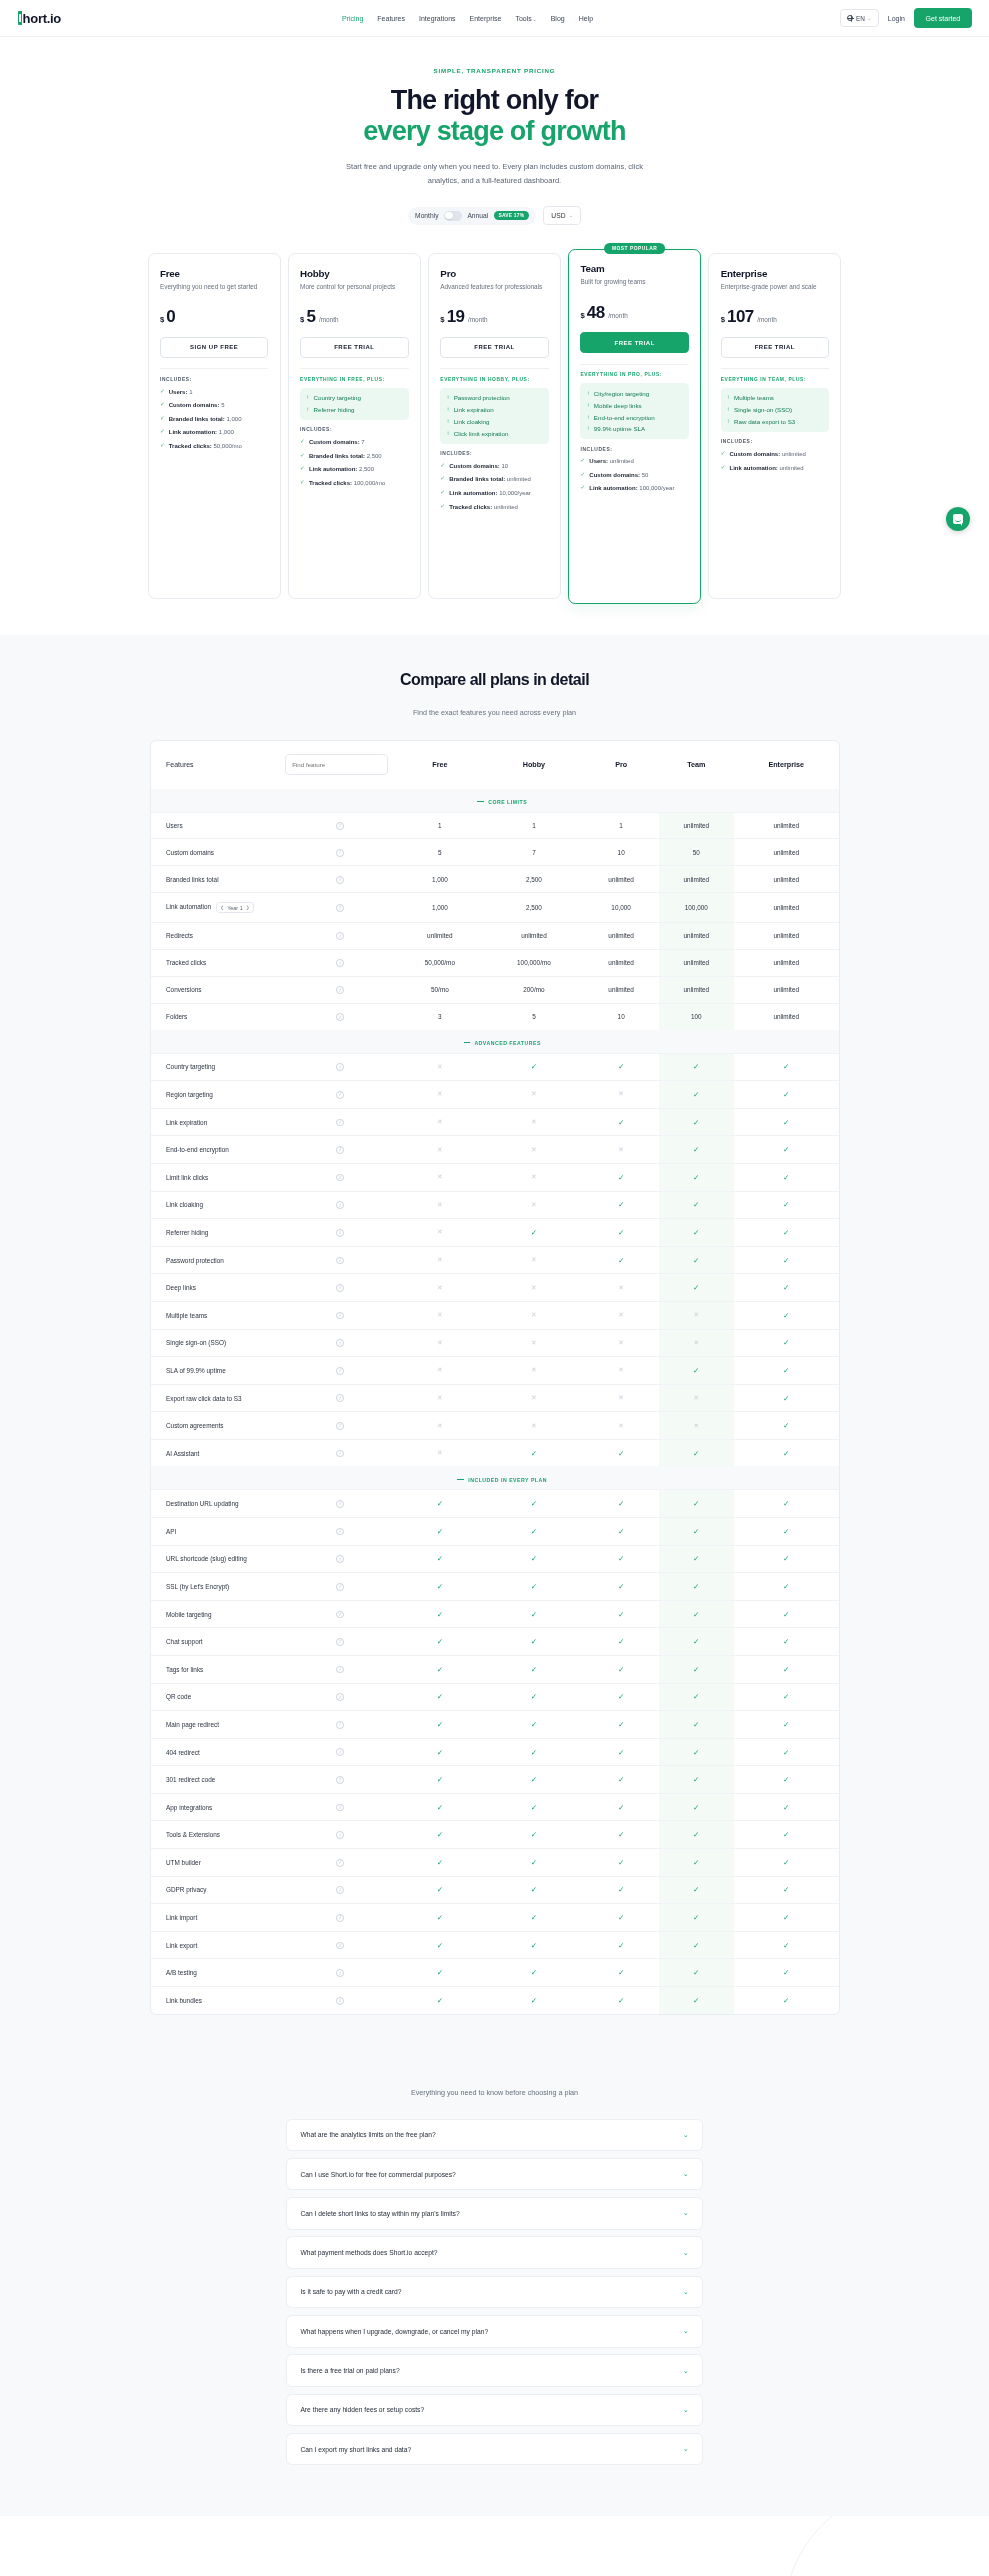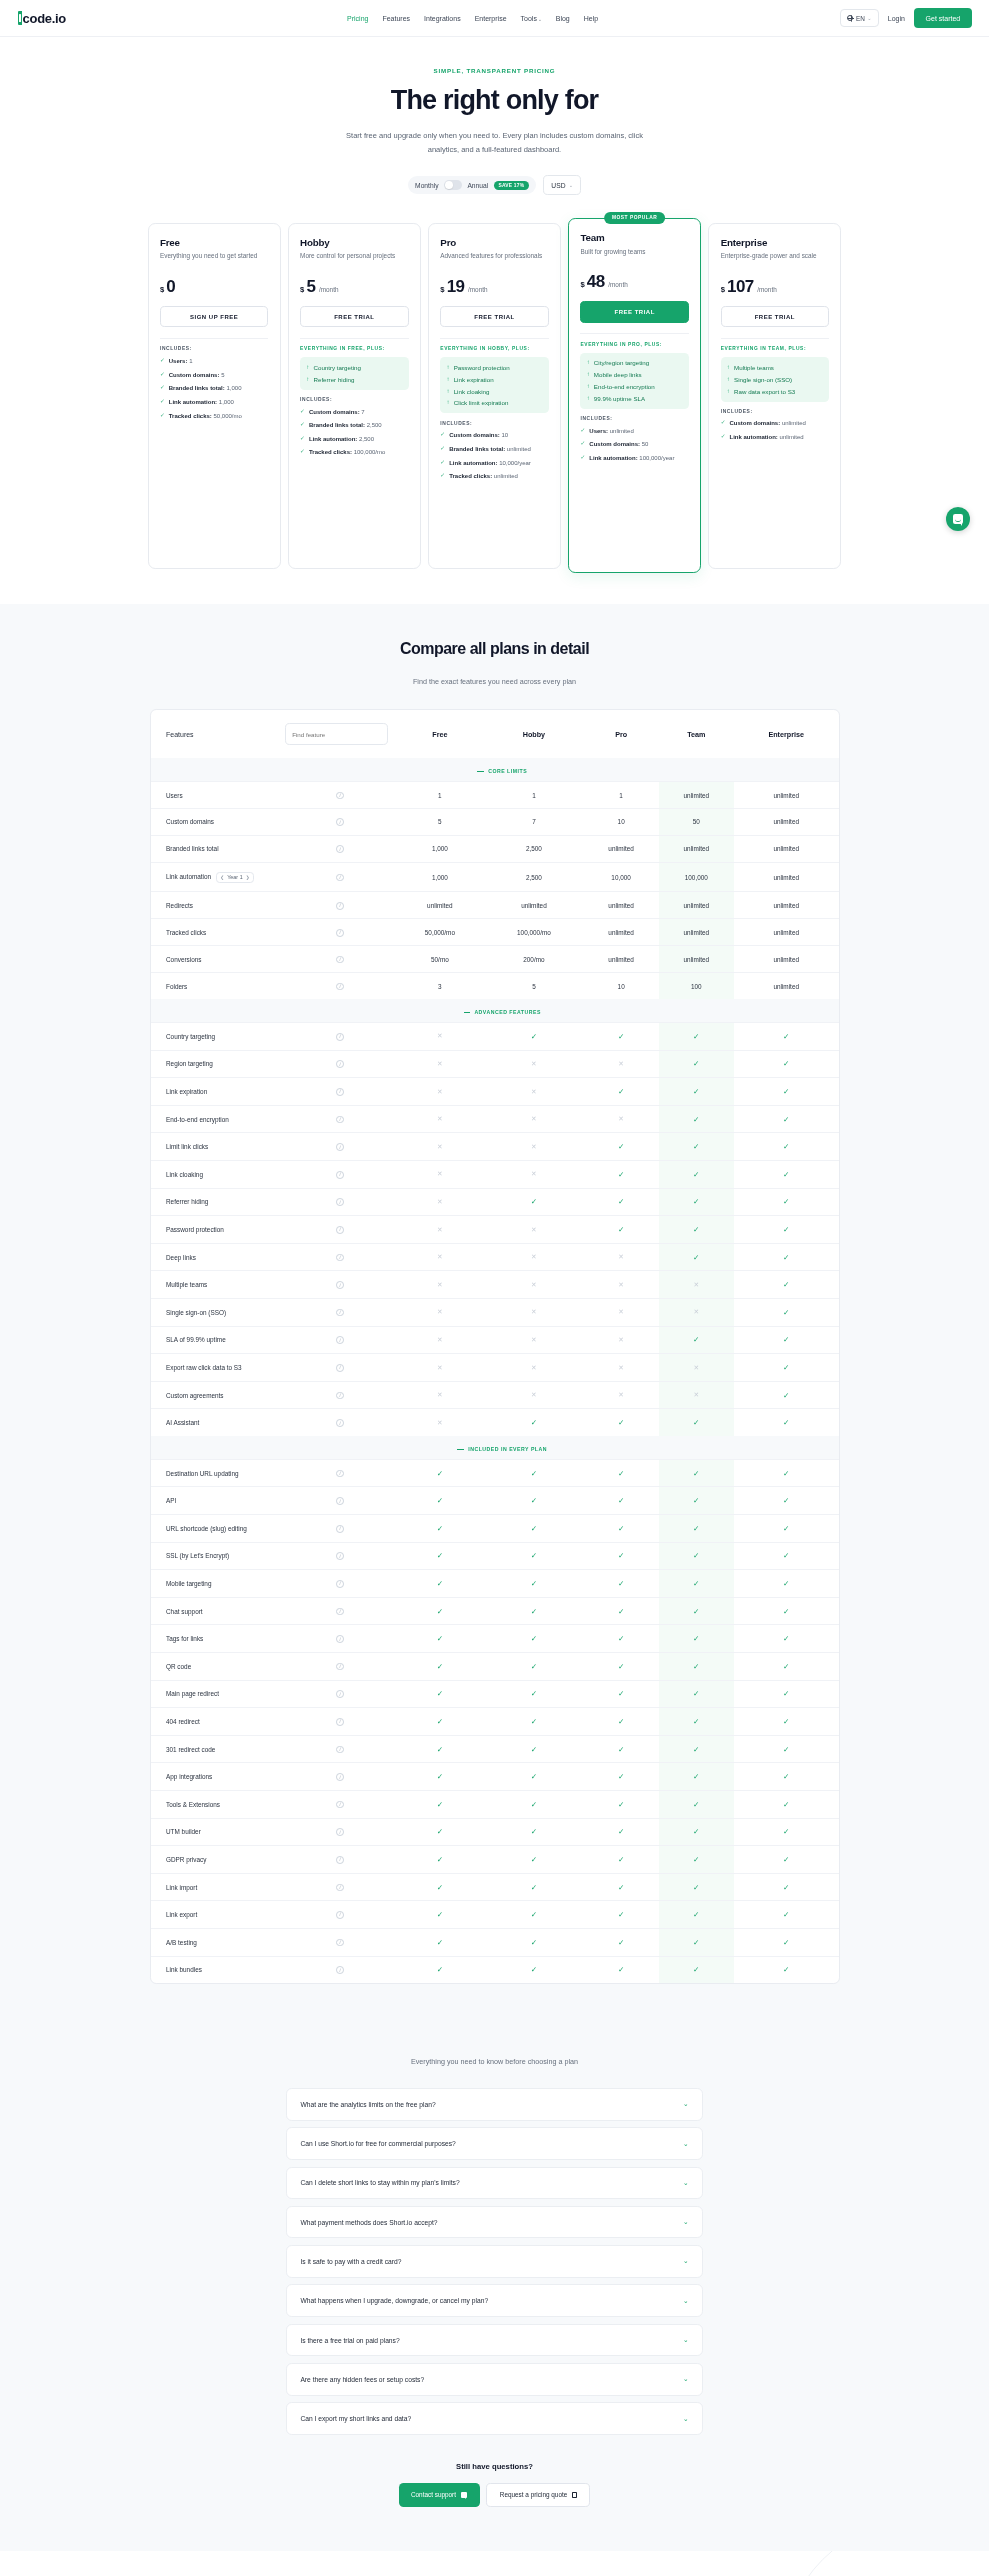--- a/index.html
+++ b/index.html
@@ -268,21 +268,21 @@
     position: absolute; width: 268px; height: 268px; border: 0.5px solid #eef1f5; border-radius: 50%;
     right: -62px; top: -31px;
   }
 </style>
 </head>
 <body>
 
 <header class="site-header">
   <div class="logo-wrap">
     <span class="logo-mark"></span>
-    <span class="logo-text">code.io</span>
+    <span class="logo-text">hort.io</span>
   </div>
   <nav class="main-nav">
     <a class="nav-link active">Pricing</a>
     <a class="nav-link">Features</a>
     <a class="nav-link">Integrations</a>
     <a class="nav-link">Enterprise</a>
     <a class="nav-link"><span>Tools</span><span class="caret">⌄</span></a>
     <a class="nav-link">Blog</a>
     <a class="nav-link">Help</a>
   </nav>
@@ -294,20 +294,21 @@
     </div>
     <a class="login-link">Login</a>
     <button class="btn-getstarted">Get started</button>
   </div>
 </header>
 
 <section class="hero">
   <div class="eyebrow">SIMPLE, TRANSPARENT PRICING</div>
   <h1>
     <span>The right only for</span>
+    <span class="accent">every stage of growth</span>
   </h1>
   <p class="hero-sub">Start free and upgrade only when you need to. Every plan includes custom domains, click analytics, and a full-featured dashboard.</p>
   <div class="billing-row">
     <div class="toggle-group">
       <span class="toggle-label">Monthly</span>
       <span class="switch">
           <span class="knob"></span>
         </span>
       <span class="toggle-label">Annual</span>
       <span class="save-badge">SAVE 17%</span>
@@ -976,33 +977,20 @@
       </div>
       <div class="faq-item">
         <span class="faq-q">Are there any hidden fees or setup costs?</span>
         <span class="faq-chev">⌄</span>
       </div>
       <div class="faq-item">
         <span class="faq-q">Can I export my short links and data?</span>
         <span class="faq-chev">⌄</span>
       </div>
     </div>
-  <div class="still">
-    <div class="still-t">Still have questions?</div>
-    <div class="still-btns">
-      <button class="btn-solid">
-        <span>Contact support</span>
-        <span class="ico-chat"></span>
-      </button>
-      <button class="btn-ghost">
-        <span>Request a pricing quote</span>
-        <span class="ico-doc"></span>
-      </button>
-    </div>
-  </div>
 </section>
 
 <section class="cta-sec">
   <div class="cta-arc"></div>
 
 </section>
 
 <div class="chat-fab" style="top: 507px;">
     <span class="bub"></span>
   </div>

